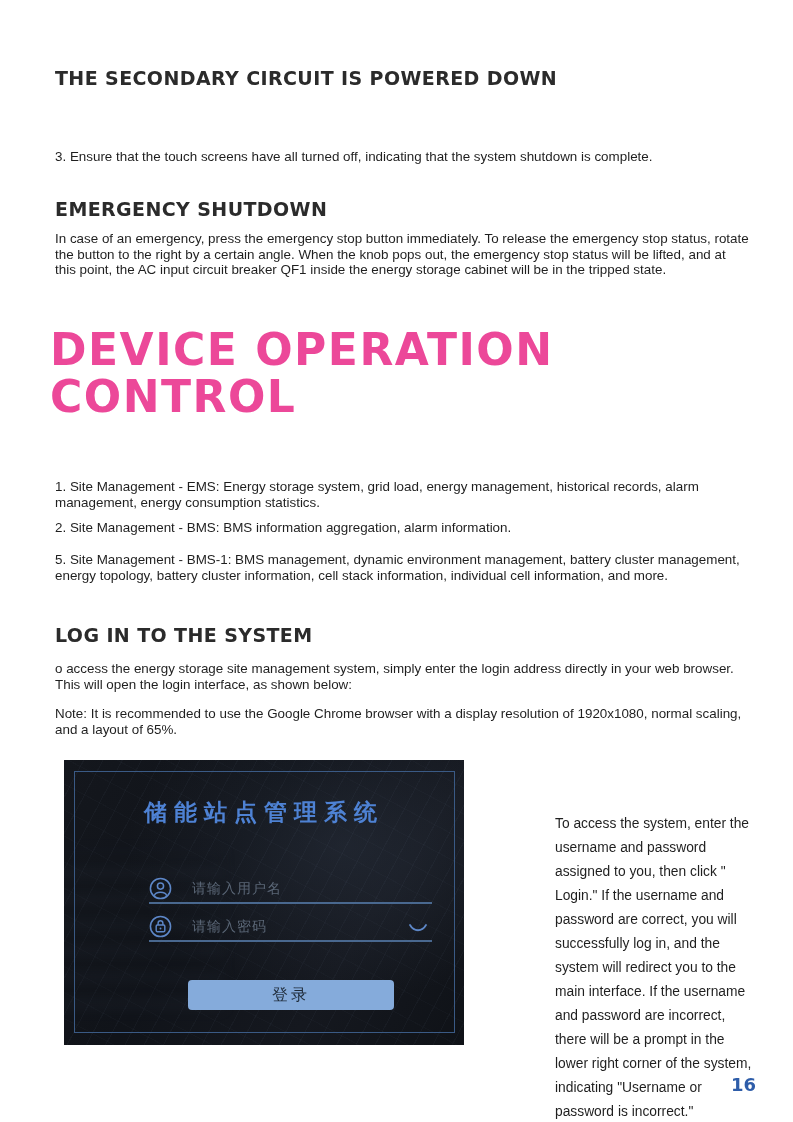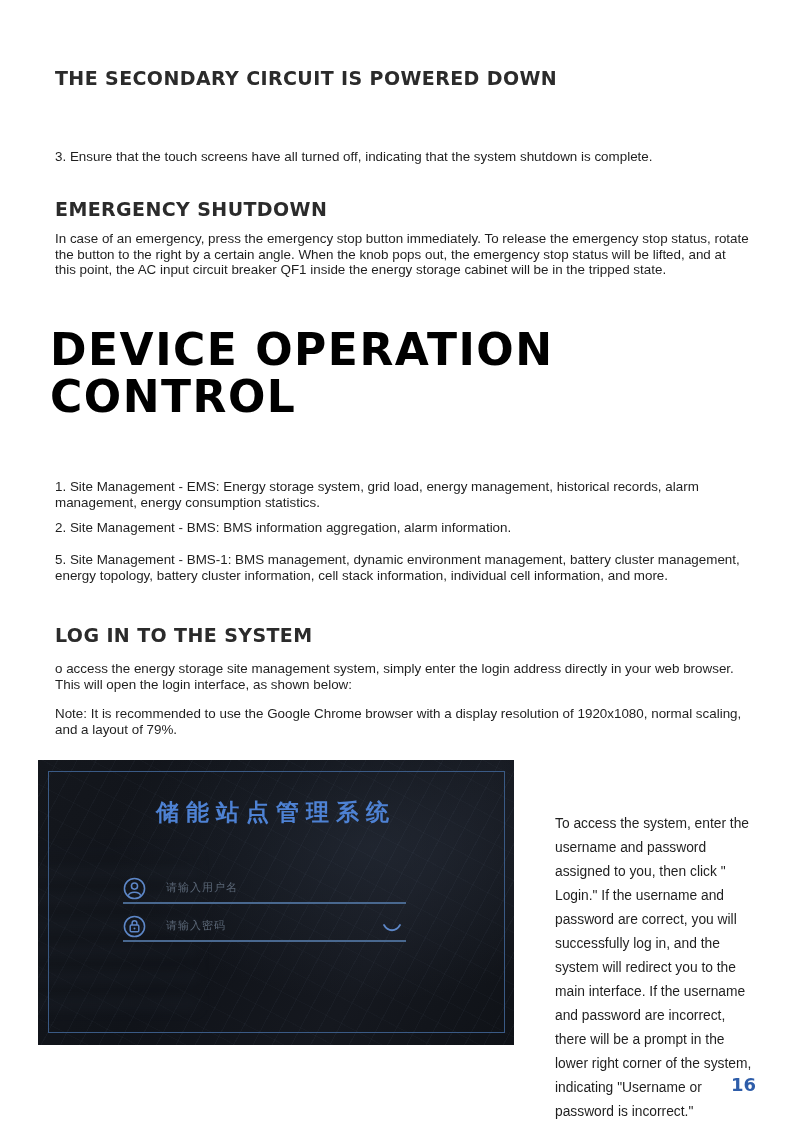--- a/index.html
+++ b/index.html
@@ -31,26 +31,26 @@
     position: absolute; left: 55px; width: 694px;
     font-size: 13.4px; line-height: 15.6px;
     color: #1f1f1f;
   }
   .chapter-title {
     position: absolute; left: 50px; top: 326px; width: 565px;
     font-family: "DejaVu Sans", sans-serif;
     font-weight: 800;
     font-size: 44px; line-height: 47px;
     letter-spacing: 1.5px;
-    color: #000000;
+    color: #ec4899;
   }
   
   .screenshot {
-    position: absolute; left: 38px; top: 760px;
-    width: 476px; height: 285px;
+    position: absolute; left: 64px; top: 760px;
+    width: 400px; height: 285px;
     background:
       radial-gradient(ellipse at 70% 30%, rgba(55,65,82,0.35), rgba(0,0,0,0) 55%),
       linear-gradient(123deg, #14171d 0%, #101319 40%, #15181f 70%, #0f1217 100%);
     overflow: hidden;
   }
   .screenshot::before {
     content: ""; position: absolute; inset: 0;
     background:
       repeating-linear-gradient(118deg, rgba(120,140,170,0.05) 0 1px, transparent 1px 17px),
       repeating-linear-gradient(28deg, rgba(120,140,170,0.03) 0 1px, transparent 1px 23px);
@@ -73,21 +73,21 @@
     text-align: center;
     font-size: 23px; font-weight: 600;
     letter-spacing: 7px;
     color: #4e82d4;
     z-index: 4;
     font-family: "DejaVu Sans", sans-serif;
   }
   .field-icon { position: absolute; left: 85px; width: 23px; height: 23px; z-index: 4; }
   .ph {
     position: absolute; left: 128px;
-    font-size: 11px; color: #5a6676;
+    font-size: 14px; color: #5a6676;
     letter-spacing: 1px; z-index: 4;
     font-family: Liberation Serif, serif;
   }
   .underline {
     position: absolute; left: 85px; width: 283px; height: 1.5px;
     background: #49688f; z-index: 4;
   }
   .eye-icon { position: absolute; left: 344px; top: 163px; width: 20px; height: 12px; z-index: 4; }
   .login-btn {
     position: absolute; left: 124px; top: 220px;
@@ -131,21 +131,21 @@
   <p class="para" style="top:479px">1. Site Management - EMS: Energy storage system, grid load, energy management, historical records, alarm management, energy consumption statistics.</p>
 
   <p class="para" style="top:520px">2. Site Management - BMS: BMS information aggregation, alarm information.</p>
 
   <p class="para" style="top:552px">5. Site Management - BMS-1: BMS management, dynamic environment management, battery cluster management, energy topology, battery cluster information, cell stack information, individual cell information, and more.</p>
 
   <div class="h-small" style="top:623px">LOG IN TO THE SYSTEM</div>
 
   <p class="para" style="top:661px">o access the energy storage site management system, simply enter the login address directly in your web browser. This will open the login interface, as shown below:</p>
 
-  <p class="para" style="top:706px">Note: It is recommended to use the Google Chrome browser with a display resolution of 1920x1080, normal scaling, and a layout of 79%.</p>
+  <p class="para" style="top:706px">Note: It is recommended to use the Google Chrome browser with a display resolution of 1920x1080, normal scaling, and a layout of 65%.</p>
 
   <div class="screenshot">
     <div class="shot-border"></div>
 
     <div class="shot-title">储能站点管理系统</div>
 
     <svg class="field-icon" style="top:117px" viewBox="0 0 24 24">
       <circle cx="12" cy="12" r="10.5" fill="none" stroke="#5d87c8" stroke-width="1.6"></circle>
       <circle cx="12" cy="9.5" r="3.2" fill="none" stroke="#5d87c8" stroke-width="1.6"></circle>
       <path d="M5.5 19.5 C7 14.8 17 14.8 18.5 19.5" fill="none" stroke="#5d87c8" stroke-width="1.6"></path>
@@ -158,19 +158,20 @@
       <rect x="7.5" y="10.5" width="9" height="7" rx="1.2" fill="none" stroke="#5d87c8" stroke-width="1.5"></rect>
       <path d="M9.5 10.5 v-2 a2.5 2.5 0 0 1 5 0 v2" fill="none" stroke="#5d87c8" stroke-width="1.5"></path>
       <circle cx="12" cy="14" r="1" fill="#5d87c8"></circle>
     </svg>
     <span class="ph" style="top:158px">请输入密码</span>
     <svg class="eye-icon" viewBox="0 0 20 12">
       <path d="M2 2 C6 9 14 9 18 2" fill="none" stroke="#5d87c8" stroke-width="1.8" stroke-linecap="round"></path>
     </svg>
     <div class="underline" style="top:180px"></div>
 
+    <div class="login-btn">登录</div>
   </div>
 
   <p class="side-note">To access the system, enter the username and password assigned to you, then click " Login." If the username and password are correct, you will successfully log in, and the system will redirect you to the main interface. If the username and password are incorrect, there will be a prompt in the lower right corner of the system, indicating "Username or password is incorrect."</p>
 
   <div class="page-number">16</div>
 
 </div>
 
 </body></html>

